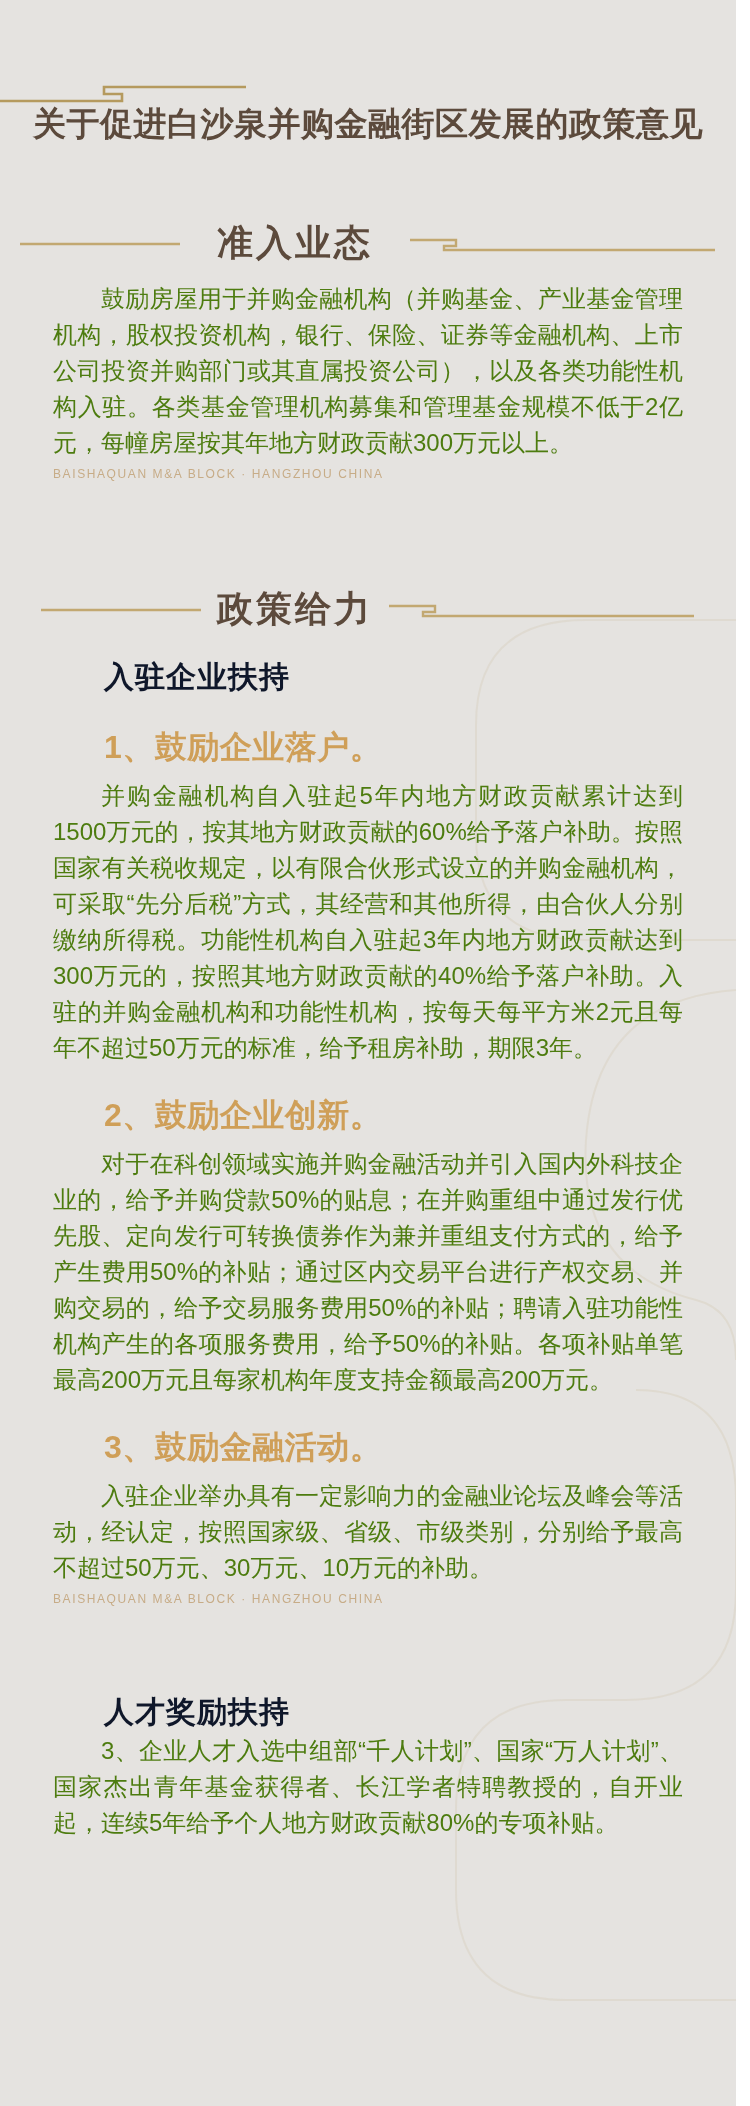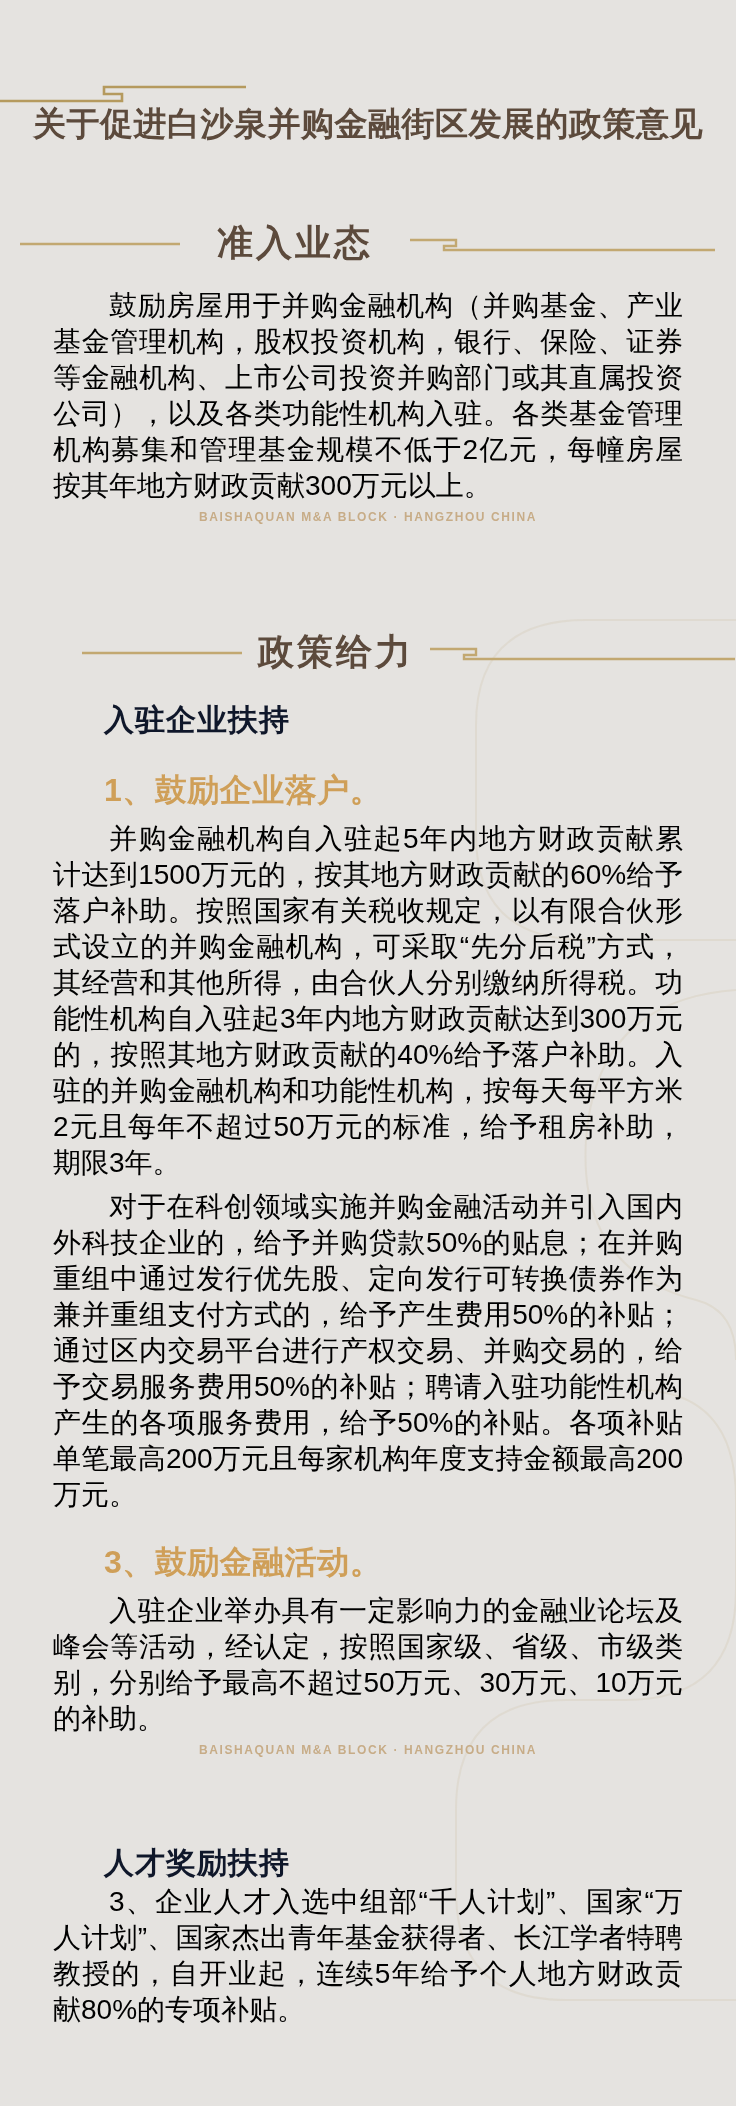--- a/index.html
+++ b/index.html
@@ -16,32 +16,32 @@
   .page-title{
     margin:0;padding:102px 25px 0;
     font-size:33px;font-weight:700;letter-spacing:0.5px;
     color:#5c4a3c;text-align:center;line-height:1.35;
   }
   .sec-header{
     display:flex;align-items:center;justify-content:center;
     gap:16px;height:50px;
   }
   .sec-header.h1{margin-top:72px;gap:37px;}
-  .sec-header.h2{margin-top:104px;justify-content:flex-end;}
+  .sec-header.h2{margin-top:104px;}
   .sec-header h2{
     margin:0;font-size:36px;font-weight:700;letter-spacing:3px;color:#5c4a3c;
   }
   .body-par{
-    margin:19px 53px 0;
-    font-size:28px;line-height:36px;color:#000000;
+    margin:12px 53px 0;
+    font-size:24px;line-height:36px;color:#4d7c0f;
     text-align:justify;text-indent:2em;
   }
   .watermark{
-    margin:6px 53px 0;text-align:center;
-    font-size:12px;letter-spacing:1.6px;font-weight:700;
+    margin:6px 53px 0;text-align:left;
+    font-size:12px;letter-spacing:1.6px;font-weight:400;
     color:#c7ac87;
   }
   .sub-title{
     margin:22px 0 0 104px;
     font-size:30px;font-weight:700;letter-spacing:1px;color:#0f172a;
   }
   .sub-title.talent{margin-top:86px;}
   .item-label{
     margin:28px 0 0 104px;
     font-size:32px;font-weight:700;letter-spacing:0.5px;color:#cf9f58;
@@ -94,20 +94,21 @@
       <svg class="gold-line" width="306" height="18" viewBox="0 0 306 18">
           <path d="M0,5 H46 V11 H34 V15 H305" stroke="#c2a871" stroke-width="2.4" fill="none"></path>
         </svg>
     </div>
 
     <h3 class="sub-title">入驻企业扶持</h3>
 
     <h4 class="item-label">1、鼓励企业落户。</h4>
     <p class="body-par item-body">并购金融机构自入驻起5年内地方财政贡献累计达到1500万元的，按其地方财政贡献的60%给予落户补助。按照国家有关税收规定，以有限合伙形式设立的并购金融机构，可采取“先分后税”方式，其经营和其他所得，由合伙人分别缴纳所得税。功能性机构自入驻起3年内地方财政贡献达到300万元的，按照其地方财政贡献的40%给予落户补助。入驻的并购金融机构和功能性机构，按每天每平方米2元且每年不超过50万元的标准，给予租房补助，期限3年。</p>
 
+    <h4 class="item-label">2、鼓励企业创新。</h4>
     <p class="body-par item-body">对于在科创领域实施并购金融活动并引入国内外科技企业的，给予并购贷款50%的贴息；在并购重组中通过发行优先股、定向发行可转换债券作为兼并重组支付方式的，给予产生费用50%的补贴；通过区内交易平台进行产权交易、并购交易的，给予交易服务费用50%的补贴；聘请入驻功能性机构产生的各项服务费用，给予50%的补贴。各项补贴单笔最高200万元且每家机构年度支持金额最高200万元。</p>
 
     <h4 class="item-label">3、鼓励金融活动。</h4>
     <p class="body-par item-body">入驻企业举办具有一定影响力的金融业论坛及峰会等活动，经认定，按照国家级、省级、市级类别，分别给予最高不超过50万元、30万元、10万元的补助。</p>
 
     <div class="watermark">BAISHAQUAN M&amp;A BLOCK · HANGZHOU CHINA</div>
 
     <h3 class="sub-title talent">人才奖励扶持</h3>
 
     <p class="body-par talent-par">3、企业人才入选中组部“千人计划”、国家“万人计划”、国家杰出青年基金获得者、长江学者特聘教授的，自开业起，连续5年给予个人地方财政贡献80%的专项补贴。</p>

